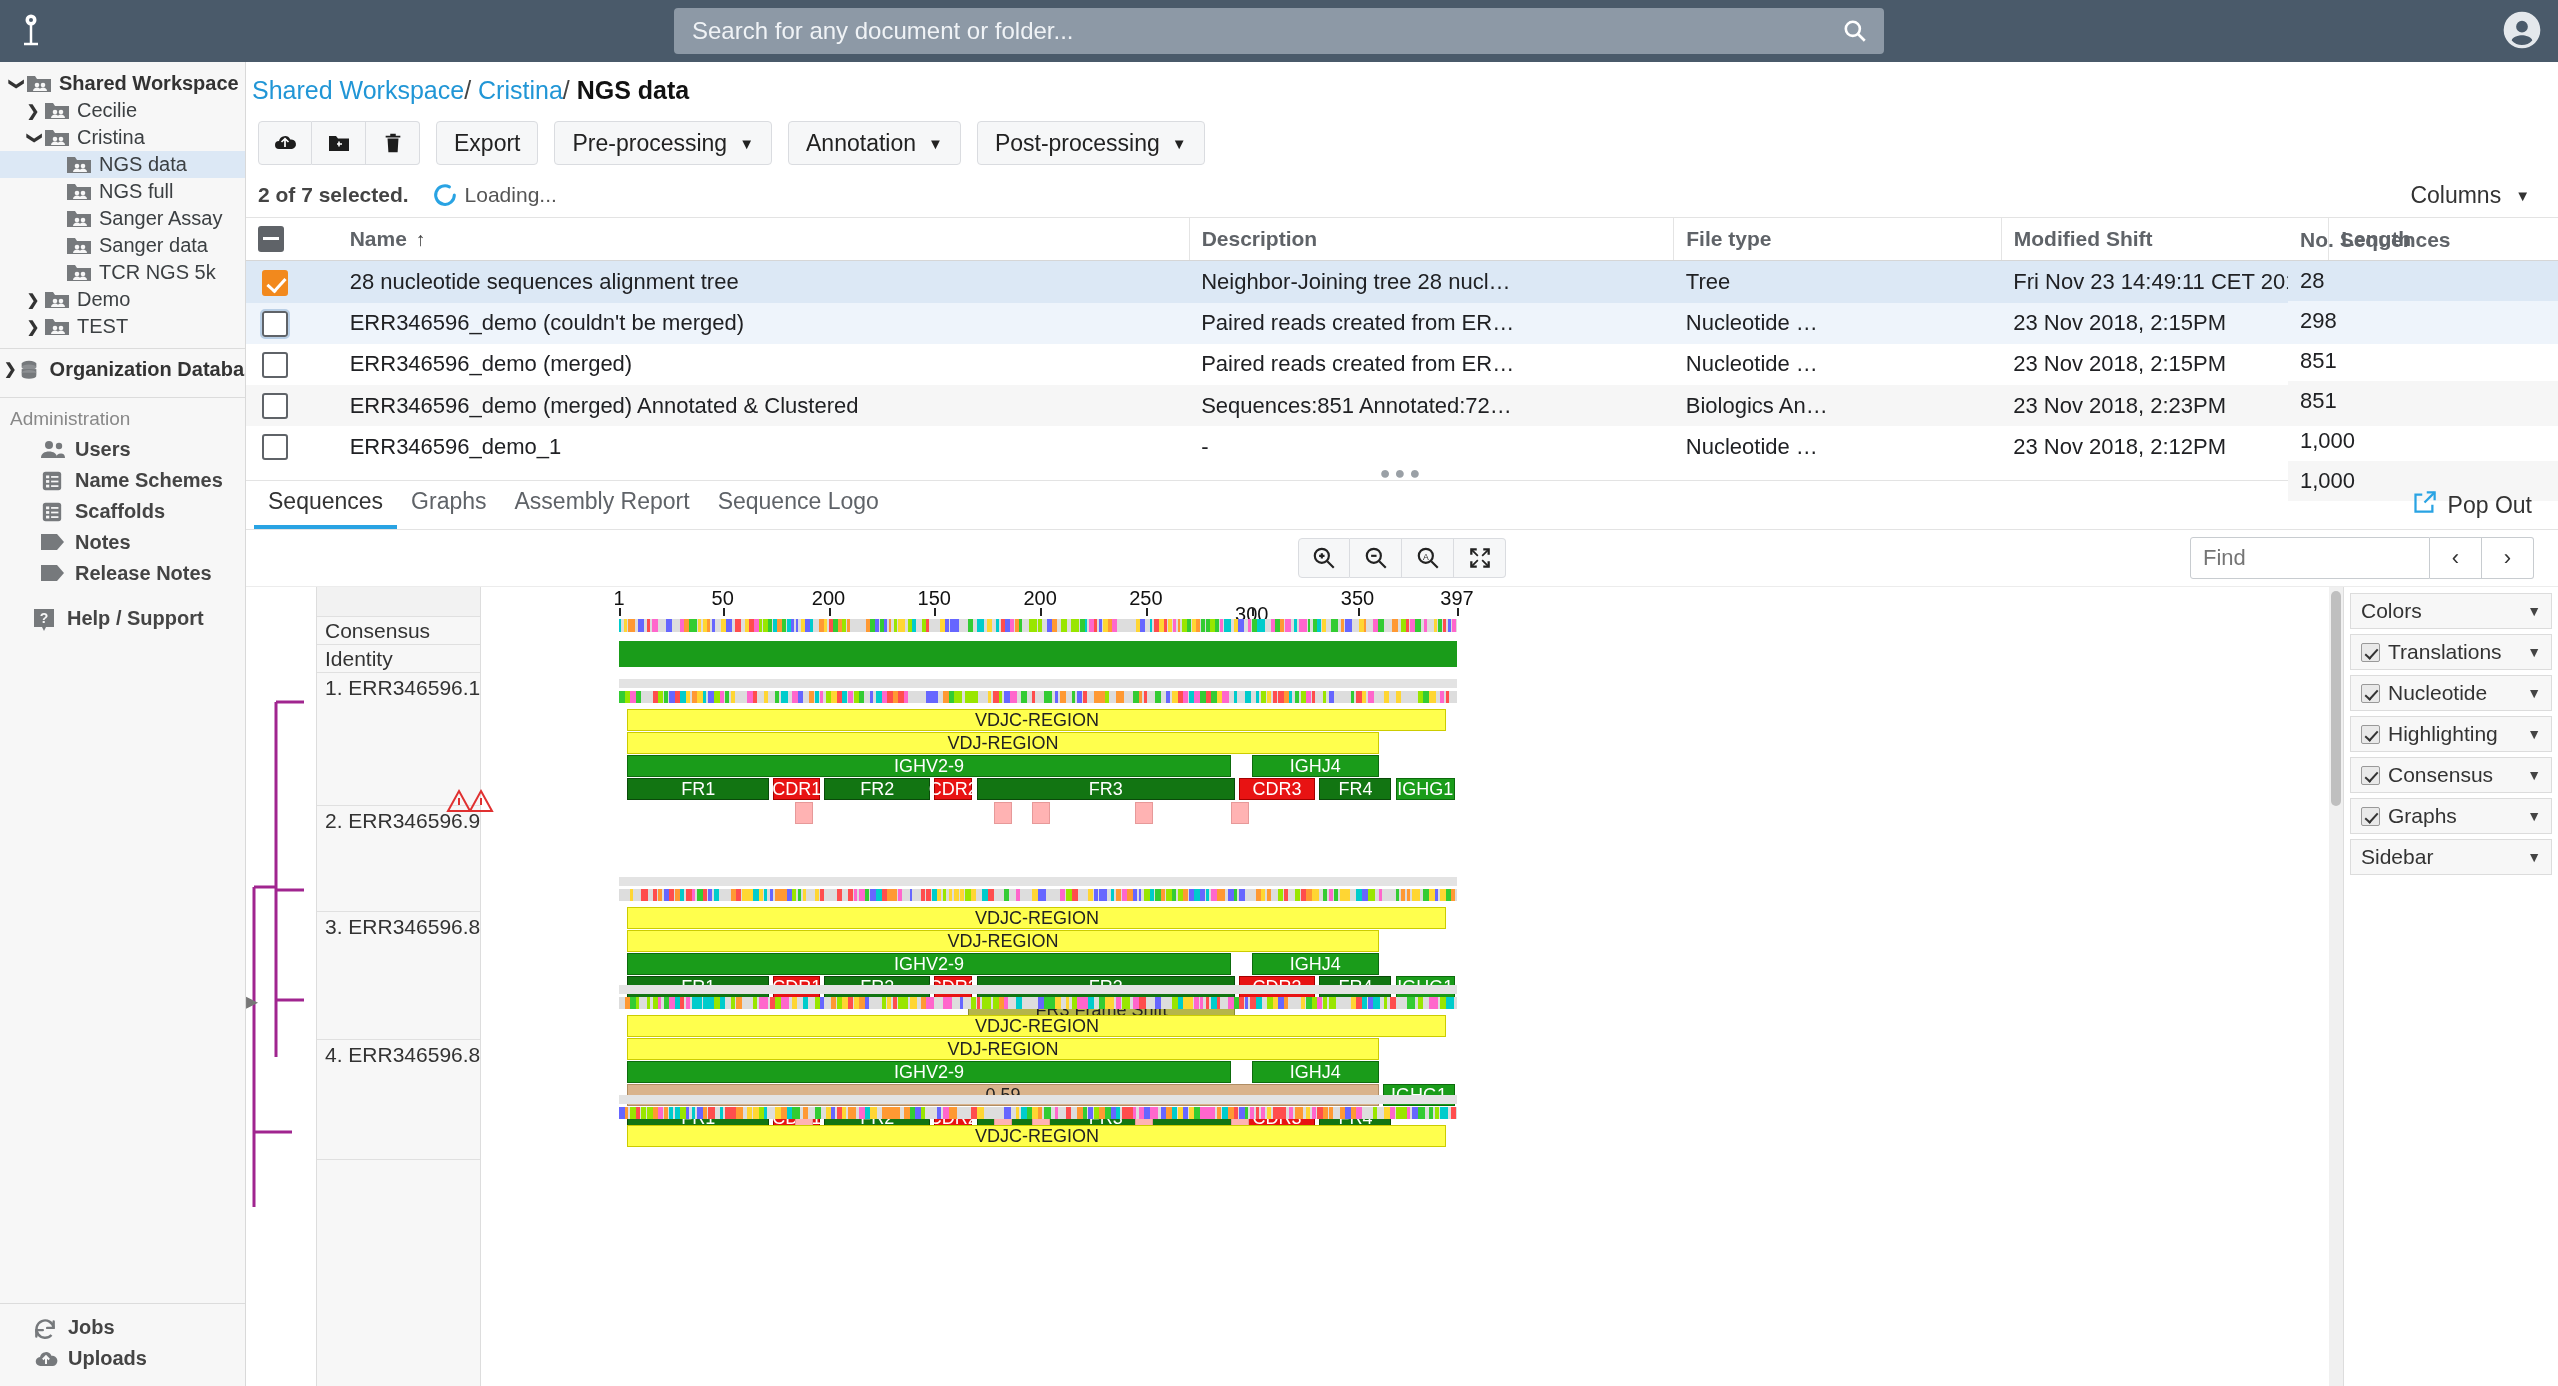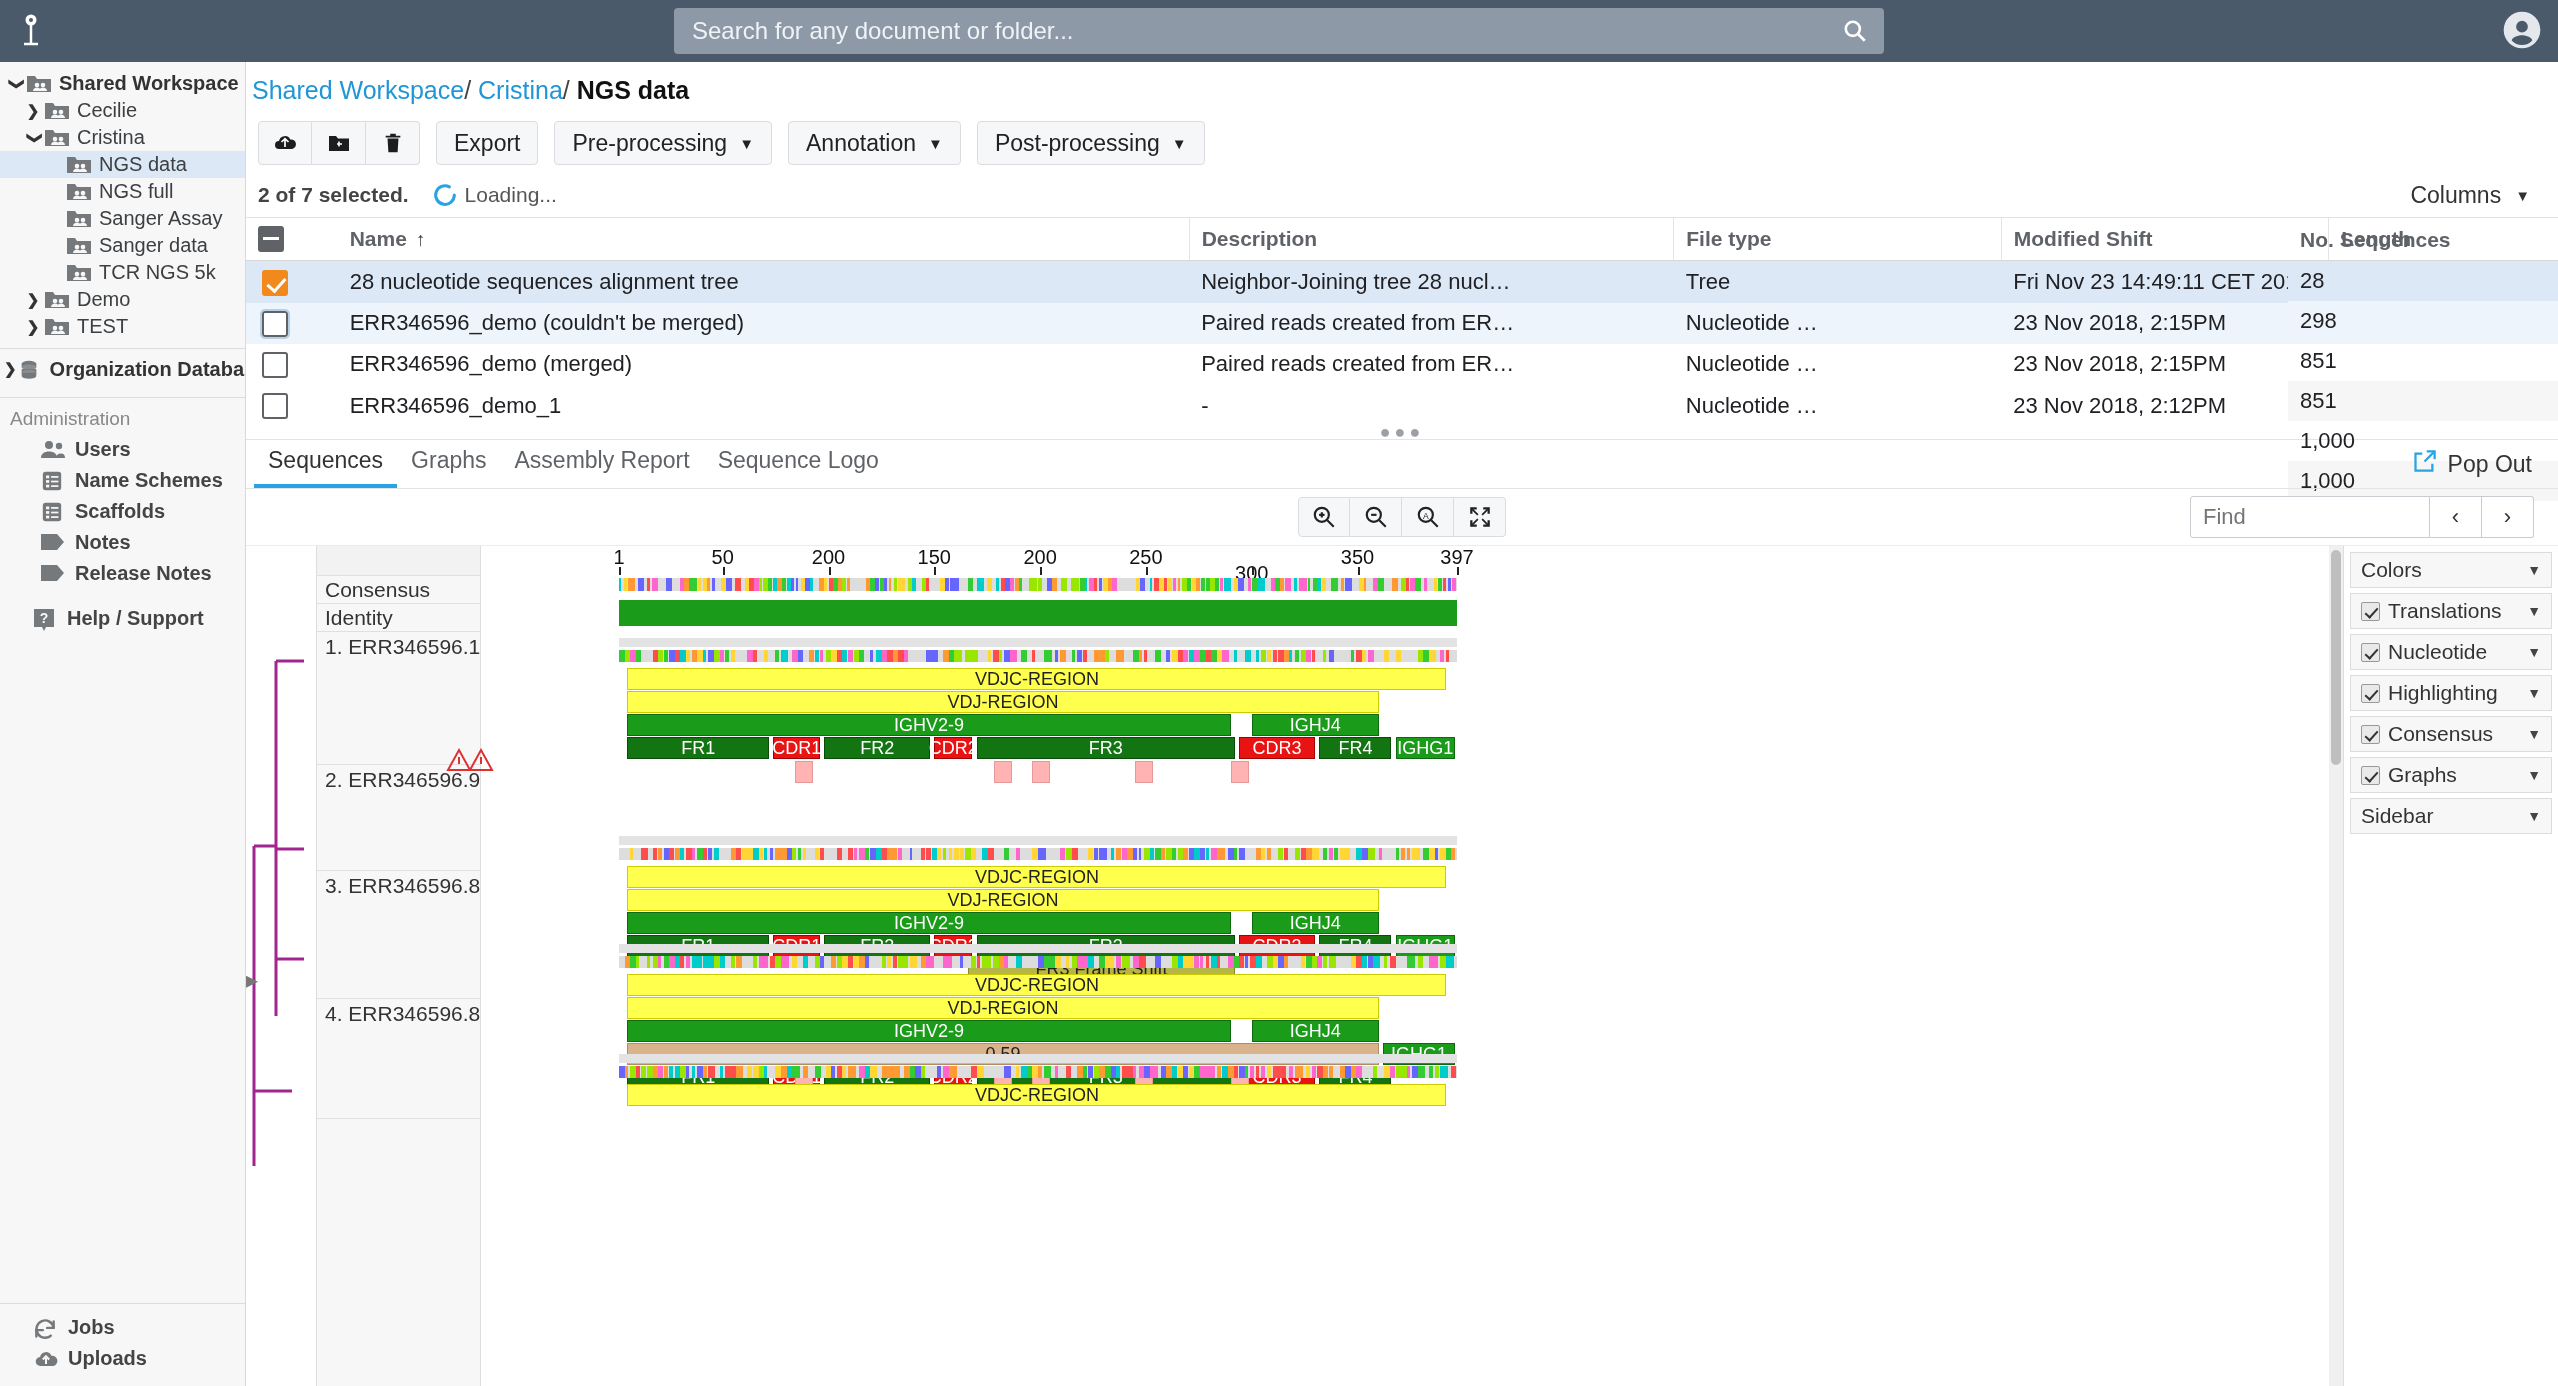--- a/index.html
+++ b/index.html
@@ -544,20 +544,28 @@
             <td>Nucleotide …</td>
             <td>23 Nov 2018, 2:15PM</td>
             <td></td>
           </tr>
           <tr class="">
             <td style="padding-left:16px"><span class="chk"></span></td>
             <td colspan="2">ERR346596_demo (merged)</td>
             <td colspan="2">Paired reads created from ER…</td>
             <td>Nucleotide …</td>
             <td>23 Nov 2018, 2:15PM</td>
+            <td></td>
+          </tr>
+          <tr class="r-alt">
+            <td style="padding-left:16px"><span class="chk"></span></td>
+            <td colspan="2">ERR346596_demo (merged) Annotated &amp; Clustered</td>
+            <td colspan="2">Sequences:851 Annotated:72…</td>
+            <td>Biologics An…</td>
+            <td>23 Nov 2018, 2:23PM</td>
             <td></td>
           </tr>
           <tr class="">
             <td style="padding-left:16px"><span class="chk"></span></td>
             <td colspan="2">ERR346596_demo_1</td>
             <td colspan="2">-</td>
             <td>Nucleotide …</td>
             <td>23 Nov 2018, 2:12PM</td>
             <td></td>
           </tr>

